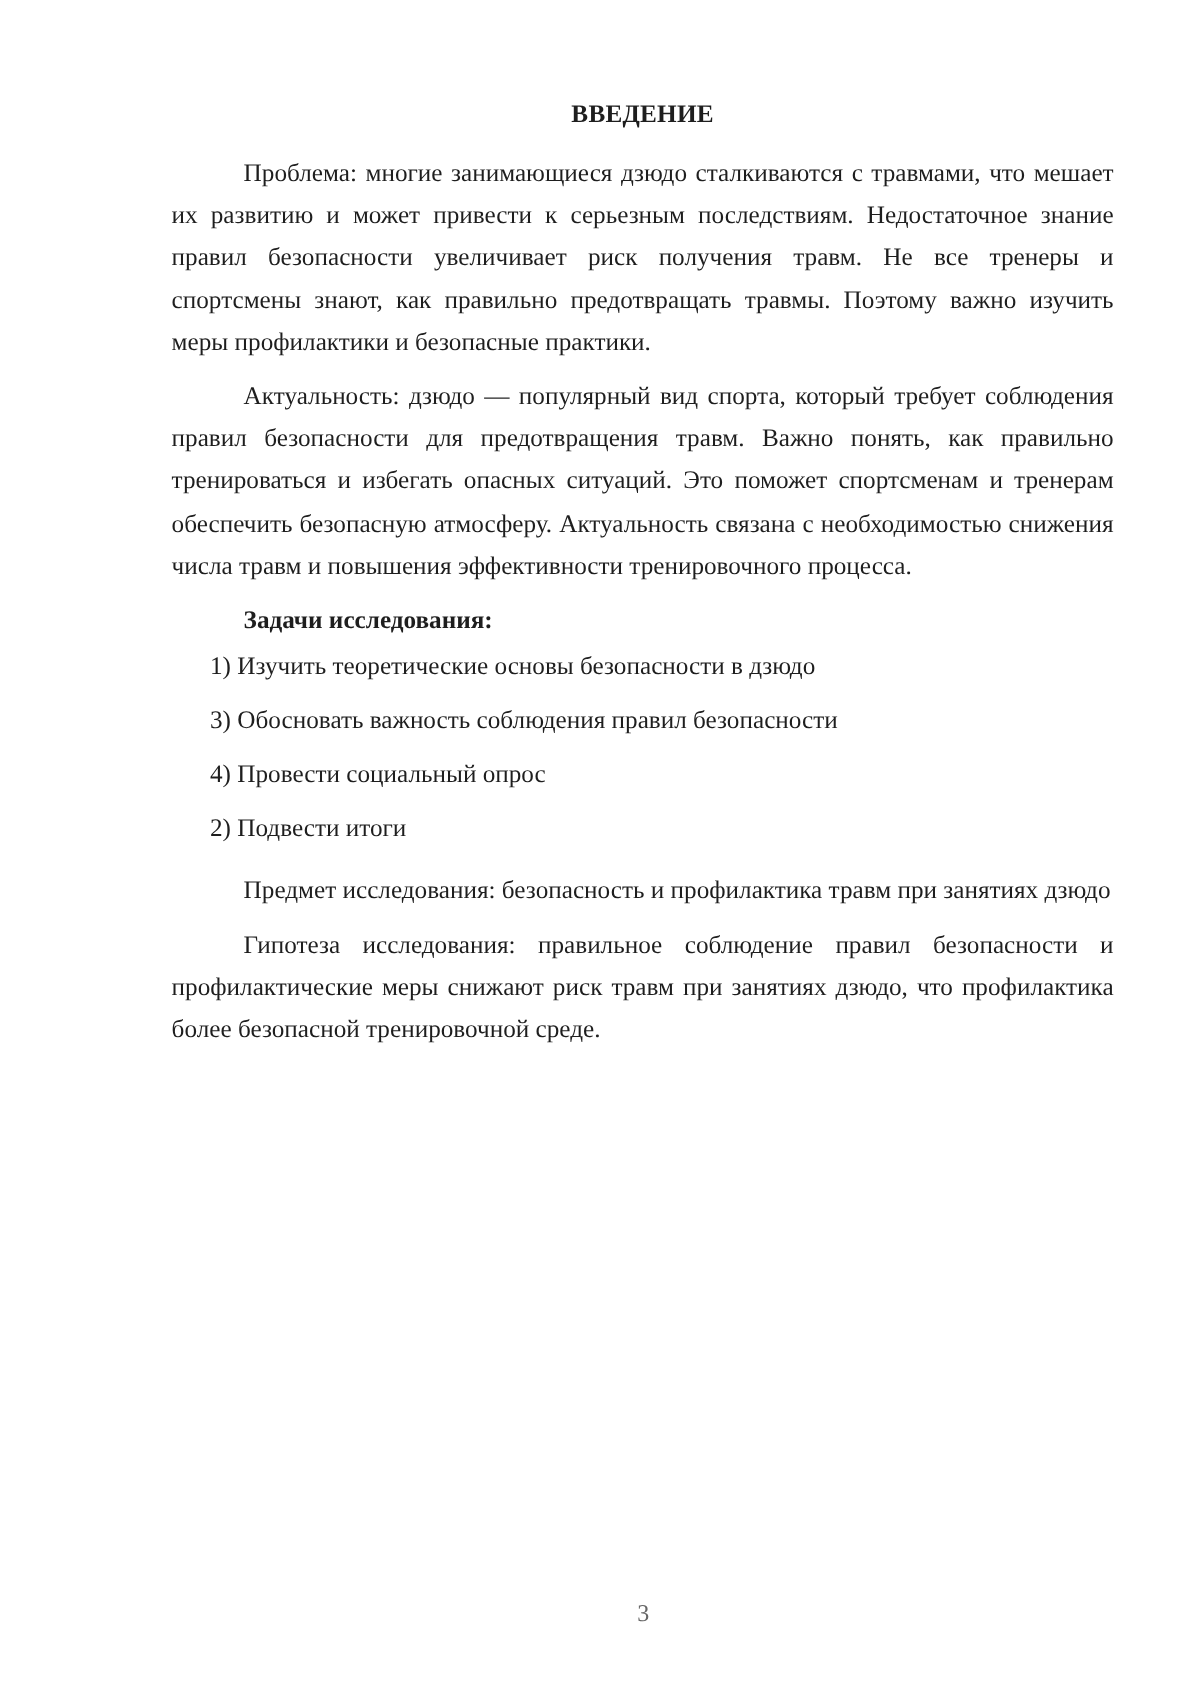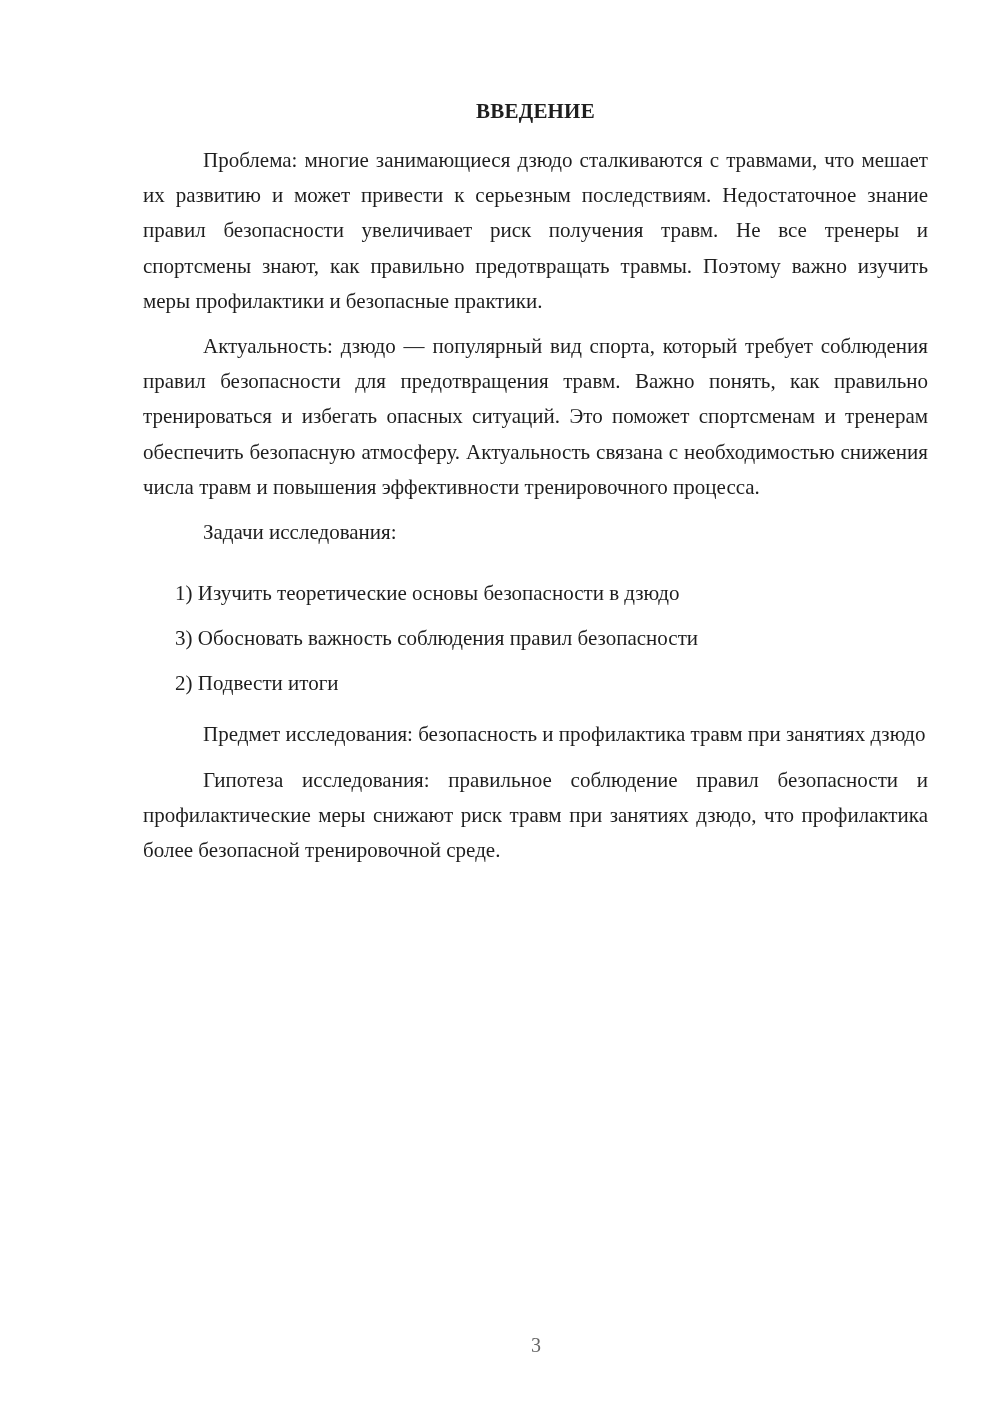--- a/index.html
+++ b/index.html
@@ -11,21 +11,21 @@
       width: 1000px;
       height: 1414px;
       position: relative;
       overflow: hidden;
       font-family: "Liberation Serif", "DejaVu Serif", serif;
       color: #1e1e1e;
     }
     .page {
       position: absolute;
       left: 143px;
-      top: 96px;
+      top: 80px;
       width: 785px;
     }
     .heading {
       text-align: center;
       font-weight: bold;
       font-size: 21px;
       line-height: 30px;
       margin: 0 0 17px 0;
       letter-spacing: 0.2px;
     }
@@ -33,21 +33,22 @@
       font-size: 21px;
       line-height: 35.2px;
       text-align: justify;
       text-indent: 60px;
       margin: 0 0 10px 0;
     }
     .tasks-label {
       font-size: 21px;
       line-height: 35.2px;
       text-indent: 60px;
-      margin: 0 0 26px 0;
+      margin: 0 0 4px 0;
+      font-weight: bold;
     }
     .task-list {
       list-style: none;
       margin: 0 0 16px 0;
       padding: 0;
     }
     .task-item {
       font-size: 21px;
       line-height: 35.2px;
       padding-left: 32px;
@@ -72,20 +73,21 @@
   <p class="para">Проблема: многие занимающиеся дзюдо сталкиваются с травмами, что мешает их развитию и может привести к серьезным последствиям. Недостаточное знание правил безопасности увеличивает риск получения травм. Не все тренеры и спортсмены знают, как правильно предотвращать травмы. Поэтому важно изучить меры профилактики и безопасные практики.</p>
 
   <p class="para">Актуальность: дзюдо — популярный вид спорта, который требует соблюдения правил безопасности для предотвращения травм. Важно понять, как правильно тренироваться и избегать опасных ситуаций. Это поможет спортсменам и тренерам обеспечить безопасную атмосферу. Актуальность связана с необходимостью снижения числа травм и повышения эффективности тренировочного процесса.</p>
 
 
   <p class="tasks-label">Задачи исследования:</p>
 
   <ul class="task-list">
     <li class="task-item">1) Изучить теоретические основы безопасности в дзюдо</li>
     <li class="task-item">3) Обосновать важность соблюдения правил безопасности</li>
+    <li class="task-item">4) Провести социальный опрос</li>
     <li class="task-item">2) Подвести итоги</li>
   </ul>
 
 
   <p class="para">Предмет исследования: безопасность и профилактика травм при занятиях дзюдо</p>
 
   <p class="para">Гипотеза исследования: правильное соблюдение правил безопасности и профилактические меры снижают риск травм при занятиях дзюдо, что профилактика более безопасной тренировочной среде.</p>
 </div>
 
 <div class="page-number">3</div>

